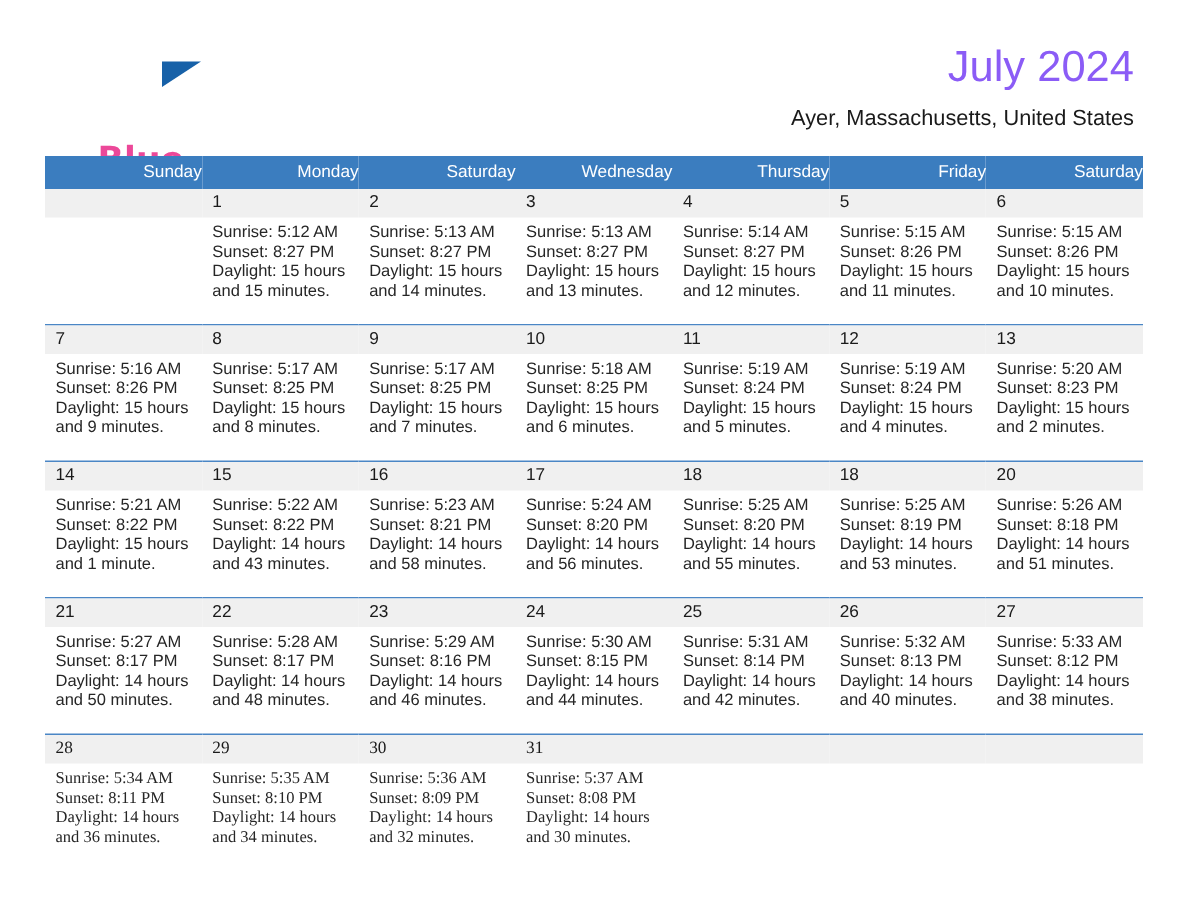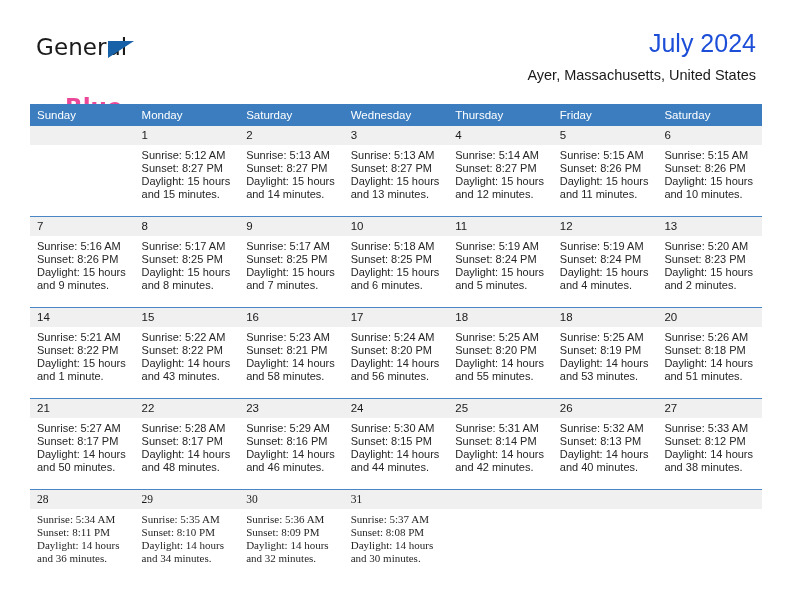--- a/index.html
+++ b/index.html
@@ -72,22 +72,22 @@
     border-top: 0 solid transparent;
   }
 
   .title-block {
     position: absolute;
     right: 36px;
     top: 30px;
     text-align: right;
   }
   .month-title {
-    font-size: 25px;
-    color: #1d4ed8;
+    font-size: 29px;
+    color: #8b5cf6;
     font-weight: 400;
     line-height: 1.1;
     white-space: nowrap;
   }
   .location {
     margin-top: 9px;
     font-size: 14.5px;
     color: #1a1a1a;
     font-weight: 400;
     white-space: nowrap;
@@ -102,21 +102,21 @@
     width: 732px;
     border-collapse: collapse;
     table-layout: fixed;
   }
 
   .calendar th {
     background: #3b7dbf;
     color: #ffffff;
     font-size: 11.5px;
     font-weight: 400;
-    text-align: left;
+    text-align: right;
     padding: 5px 0 5px 7px;
     height: 12px;
     border: none;
   }
 
   .calendar td {
     width: 104.57px;
     vertical-align: top;
     padding: 0;
     border: none;
@@ -163,21 +163,20 @@
   }
 </style>
 </head>
 <body>
 
 <div class="page">
 
   <div class="header">
 
     <div class="brand">
-      <span class="brand-general">General</span>
       <span class="brand-triangle"></span>
       <span class="brand-blue">Blue</span>
     </div>
 
     <div class="title-block">
       <div class="month-title">July 2024</div>
       <div class="location">Ayer, Massachusetts, United States</div>
     </div>
 
   </div>

